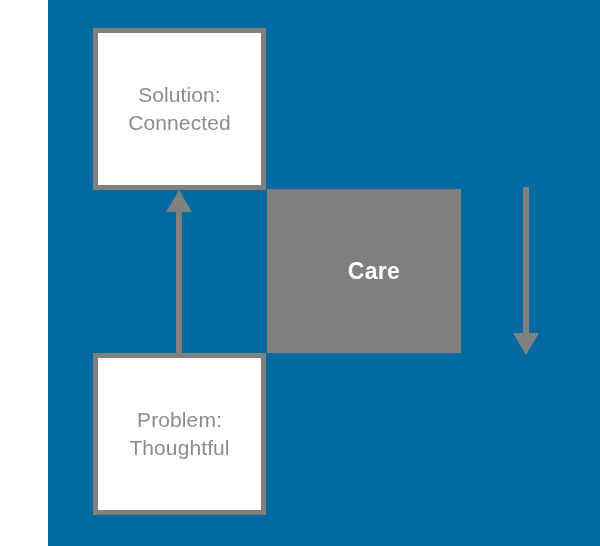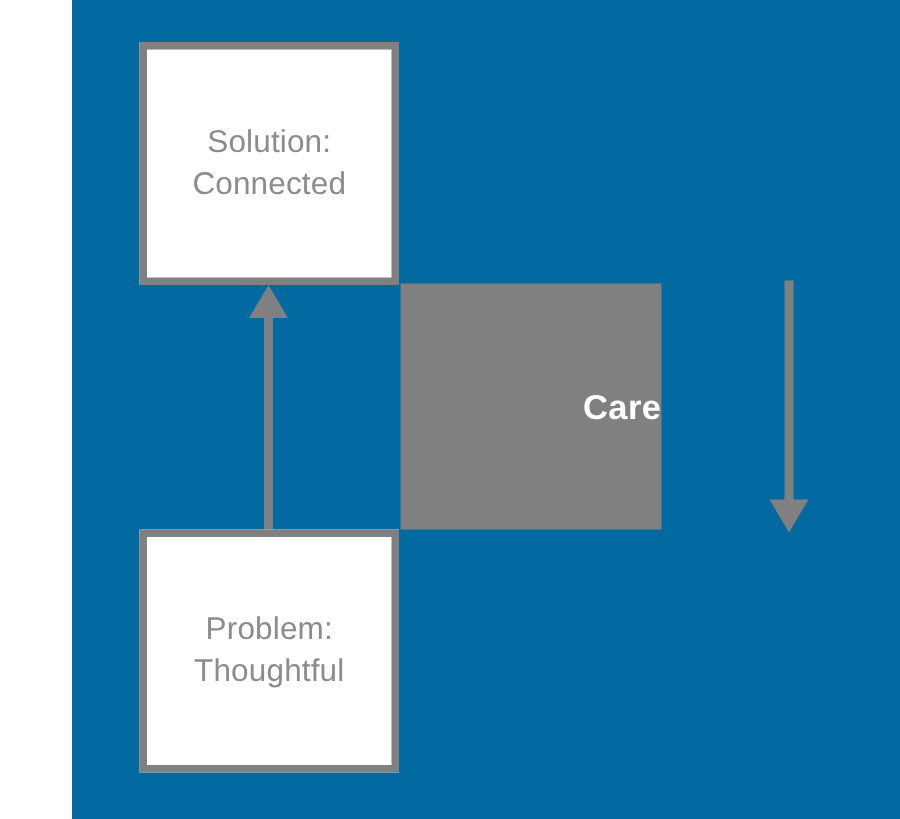--- a/index.html
+++ b/index.html
@@ -47,22 +47,23 @@
 
   #center-square {
     position: absolute;
     left: 219px;
     top: 189px;
     width: 174px;
     height: 164px;
     background: #808080;
     display: flex;
     align-items: center;
-    justify-content: flex-end;
+    justify-content: center;
     z-index: 2;
+    padding-left: 20px;
   }
   #center-label {
     color: #ffffff;
     font-size: 23px;
     font-weight: bold;
     letter-spacing: 0.3px;
   }
   .arrow-svg {
     position: absolute;
     z-index: 1;

